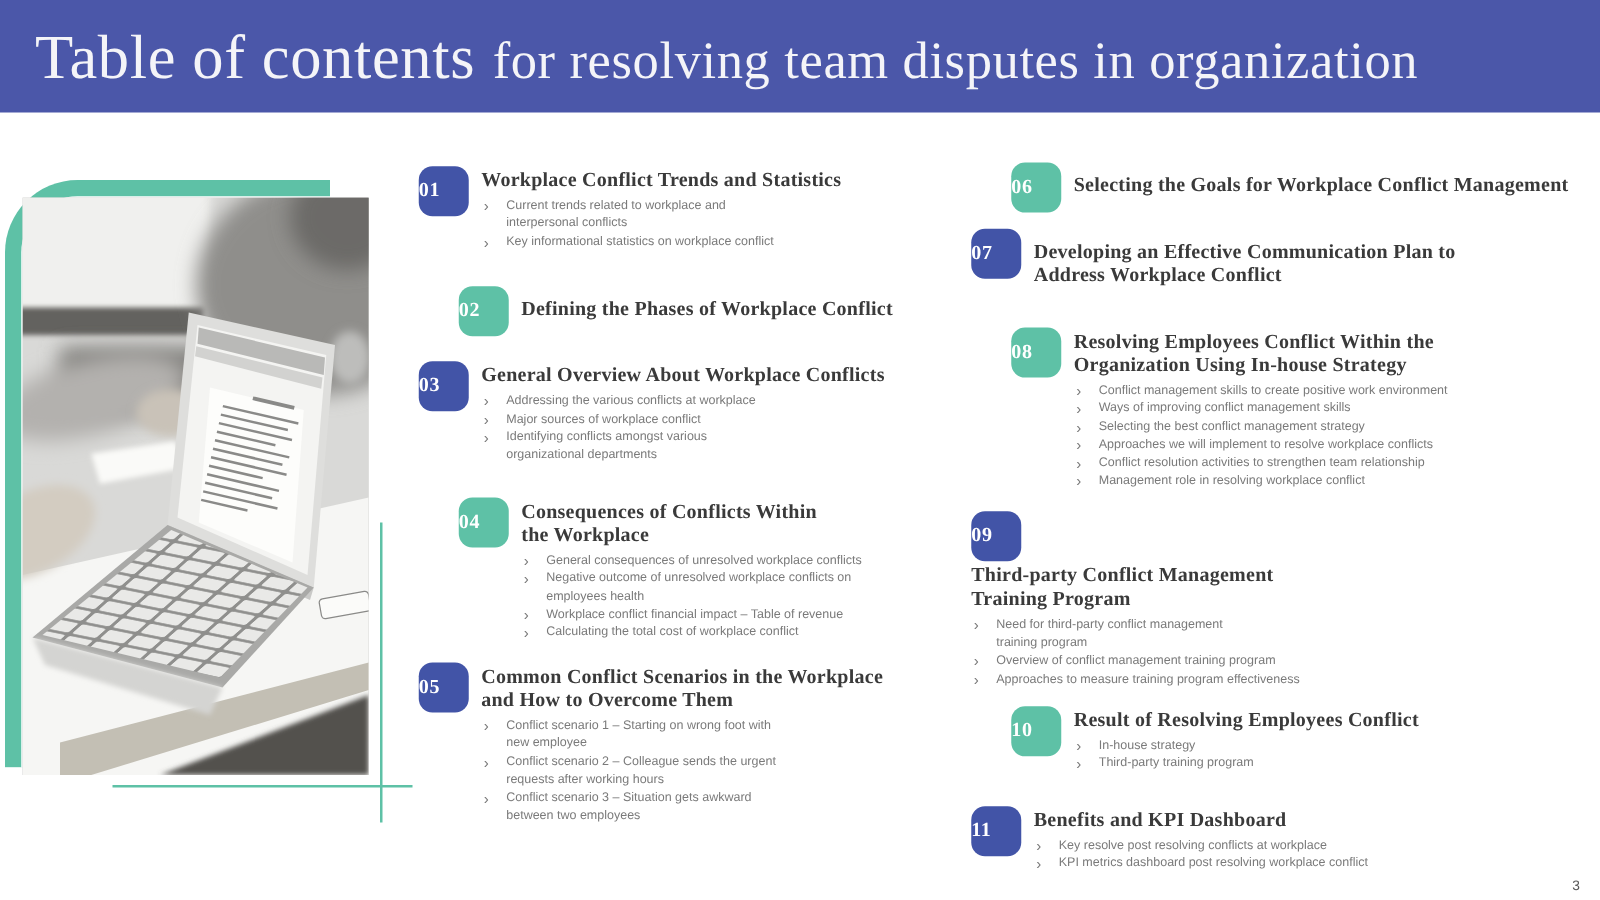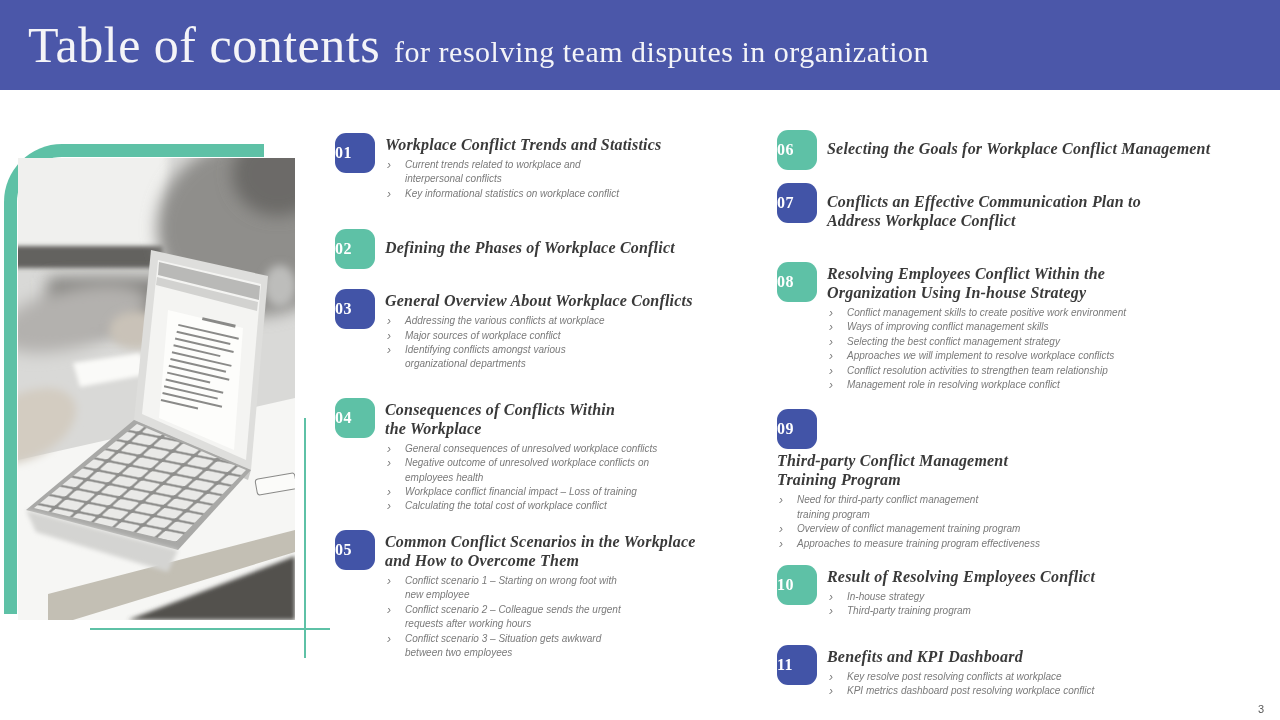--- a/index.html
+++ b/index.html
@@ -13,21 +13,21 @@
   html,body{width:1280px;height:720px;}
   body{font-family:"Liberation Sans","DejaVu Sans",sans-serif;background:#ffffff;overflow:hidden;}
   .slide{position:relative;width:1280px;height:720px;background:#ffffff;overflow:hidden;padding-left:32px;}
 
   
   .header{position:absolute;left:0;top:0;width:1280px;height:90px;background:var(--header_bg);
           display:flex;align-items:center;padding-left:28px;}
   .header h1{font-family:"Liberation Serif","DejaVu Serif",serif;font-weight:normal;color:#f4f4f8;
              display:flex;align-items:baseline;white-space:nowrap;}
   .title-main{font-size:50px;letter-spacing:0.5px;}
-  .title-sub{font-size:30px;margin-left:14px;letter-spacing:0.5px;}
+  .title-sub{font-size:42px;margin-left:14px;letter-spacing:0.5px;}
 
   
   .photo-frame{position:absolute;left:4px;top:144px;width:260px;height:470px;
                border-top:13px solid var(--teal);border-left:13px solid var(--teal);
                border-top-left-radius:58px;}
   .photo{position:absolute;left:18px;top:158px;width:277px;height:462px;overflow:hidden;background:#dadad8;}
   .photo svg{display:block;}
   .line-v{position:absolute;left:304px;top:418px;width:2px;height:240px;background:var(--teal);}
   .line-h{position:absolute;left:90px;top:628px;width:240px;height:2px;background:var(--teal);}
 
@@ -43,25 +43,25 @@
   .col-left .toc-item:nth-child(4){margin-bottom:16px;}
   .col-right .toc-item:nth-child(1){margin-bottom:13px;}
   .col-right .toc-item:nth-child(2){margin-bottom:32px;}
   .col-right .toc-item:nth-child(3){margin-bottom:17px;}
   .col-right .toc-item:nth-child(4){margin-bottom:14px;flex-direction:column;}
   .col-right .toc-item:nth-child(5){margin-bottom:26px;}
 
   .badge{flex:0 0 40px;width:40px;height:40px;border-radius:11px;display:flex;align-items:center;justify-content:flex-start;
          margin-right:10px;}
   .badge.indigo{background:var(--indigo);}
-  .badge.teal{background:var(--teal);}
+  .badge.teal{background:var(--teal);margin-left:32px;}
   .badge-num{font-family:"Liberation Serif","DejaVu Serif",serif;font-weight:bold;font-size:16px;color:#ffffff;
              letter-spacing:0.5px;}
 
-  .item-content{flex:1;min-width:0;font-style:italic;}
+  .item-content{flex:1;min-width:0;}
   .title{font-family:"Liberation Serif","DejaVu Serif",serif;font-weight:bold;font-size:16px;line-height:19px;
          color:var(--title_ink);white-space:pre-line;margin-top:2px;letter-spacing:0.2px;}
   .no-bullets .title{margin-top:9px;}
   .bullets{list-style:none;margin-top:4px;}
   .bullets li{display:flex;align-items:flex-start;}
   .chev{flex:0 0 20px;color:var(--bullet_ink);font-size:12px;line-height:14.4px;text-align:left;padding-left:2px;}
   .btext{flex:1;color:var(--bullet_ink);font-size:10px;line-height:14.4px;white-space:pre-line;}
 
   .page-num{position:absolute;right:16px;bottom:5px;font-size:11px;color:#595959;}
 </style>
@@ -208,21 +208,21 @@
               <span class="chev">›</span>
               <span class="btext">General consequences of unresolved workplace conflicts</span>
             </li>
             <li>
               <span class="chev">›</span>
               <span class="btext">Negative outcome of unresolved workplace conflicts on
 employees health</span>
             </li>
             <li>
               <span class="chev">›</span>
-              <span class="btext">Workplace conflict financial impact – Loss of training</span>
+              <span class="btext">Workplace conflict financial impact – Table of revenue</span>
             </li>
             <li>
               <span class="chev">›</span>
               <span class="btext">Calculating the total cost of workplace conflict</span>
             </li>
           </ul>
     </div>
   </div>
 
   <div class="toc-item">
@@ -261,21 +261,21 @@
       <h2 class="title">Selecting the Goals for Workplace Conflict Management</h2>
 
     </div>
   </div>
 
   <div class="toc-item no-bullets">
     <div class="badge indigo">
       <span class="badge-num">07</span>
     </div>
     <div class="item-content">
-      <h2 class="title">Conflicts an Effective Communication Plan to
+      <h2 class="title">Developing an Effective Communication Plan to
 Address Workplace Conflict</h2>
 
     </div>
   </div>
 
   <div class="toc-item">
     <div class="badge teal">
       <span class="badge-num">08</span>
     </div>
     <div class="item-content">

